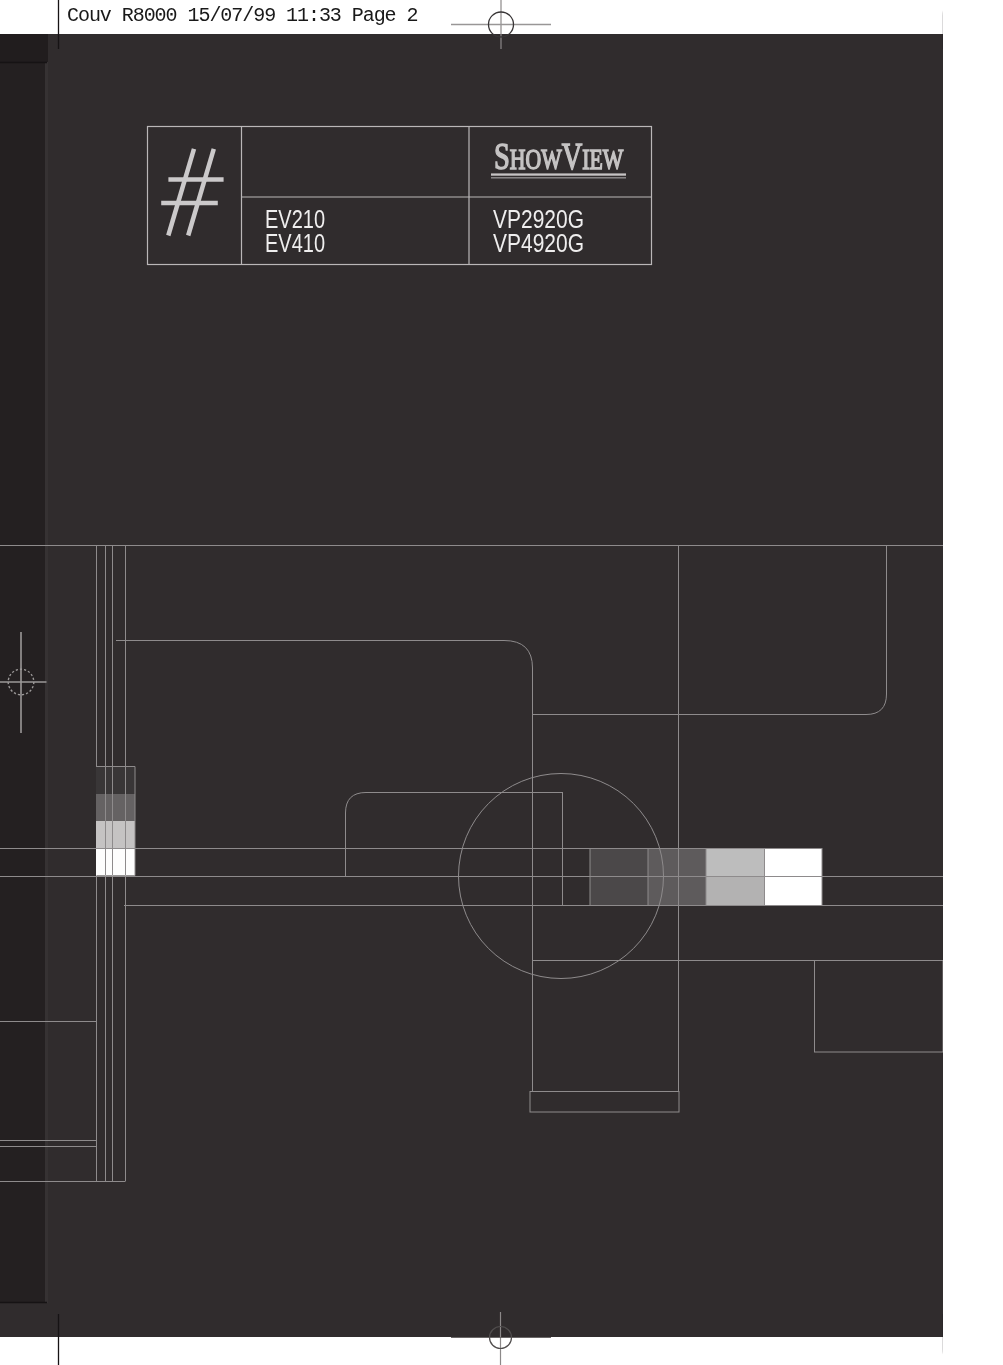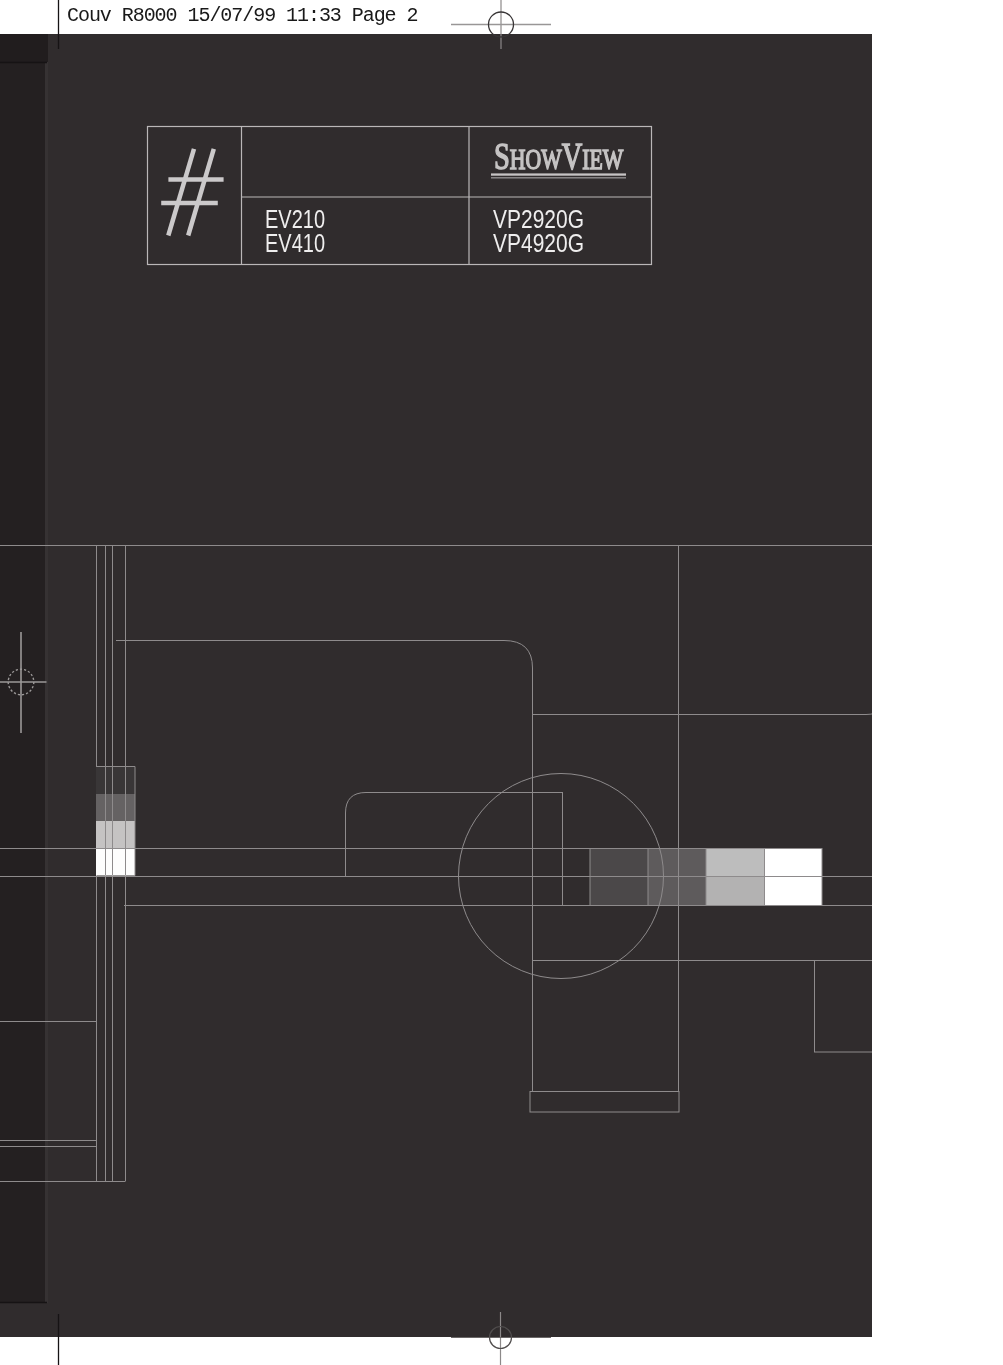--- a/index.html
+++ b/index.html
@@ -1,17 +1,17 @@
 <!DOCTYPE html>
 <html><head>
 <meta charset="utf-8">
 <style>
   html,body{margin:0;padding:0;background:#ffffff;}
-  #page{position:relative;width:872px;height:1365px;background:#ffffff;overflow:hidden;
-        font-family:"Liberation Sans",sans-serif;}
+  #page{position:relative;width:943px;height:1365px;background:#ffffff;overflow:hidden;
+        font-family:"Liberation Sans",sans-serif;border-radius:16px;}
   svg{position:absolute;left:0;top:0;}
 </style>
 </head>
 <body>
 <div id="page">
 
 <div style="position:absolute;left:0;top:34px;width:1003px;height:1303px;background:#302c2d;"></div>
 
 <div style="position:absolute;left:0;top:34px;width:48px;height:1269px;background:#242021;"></div>
 

